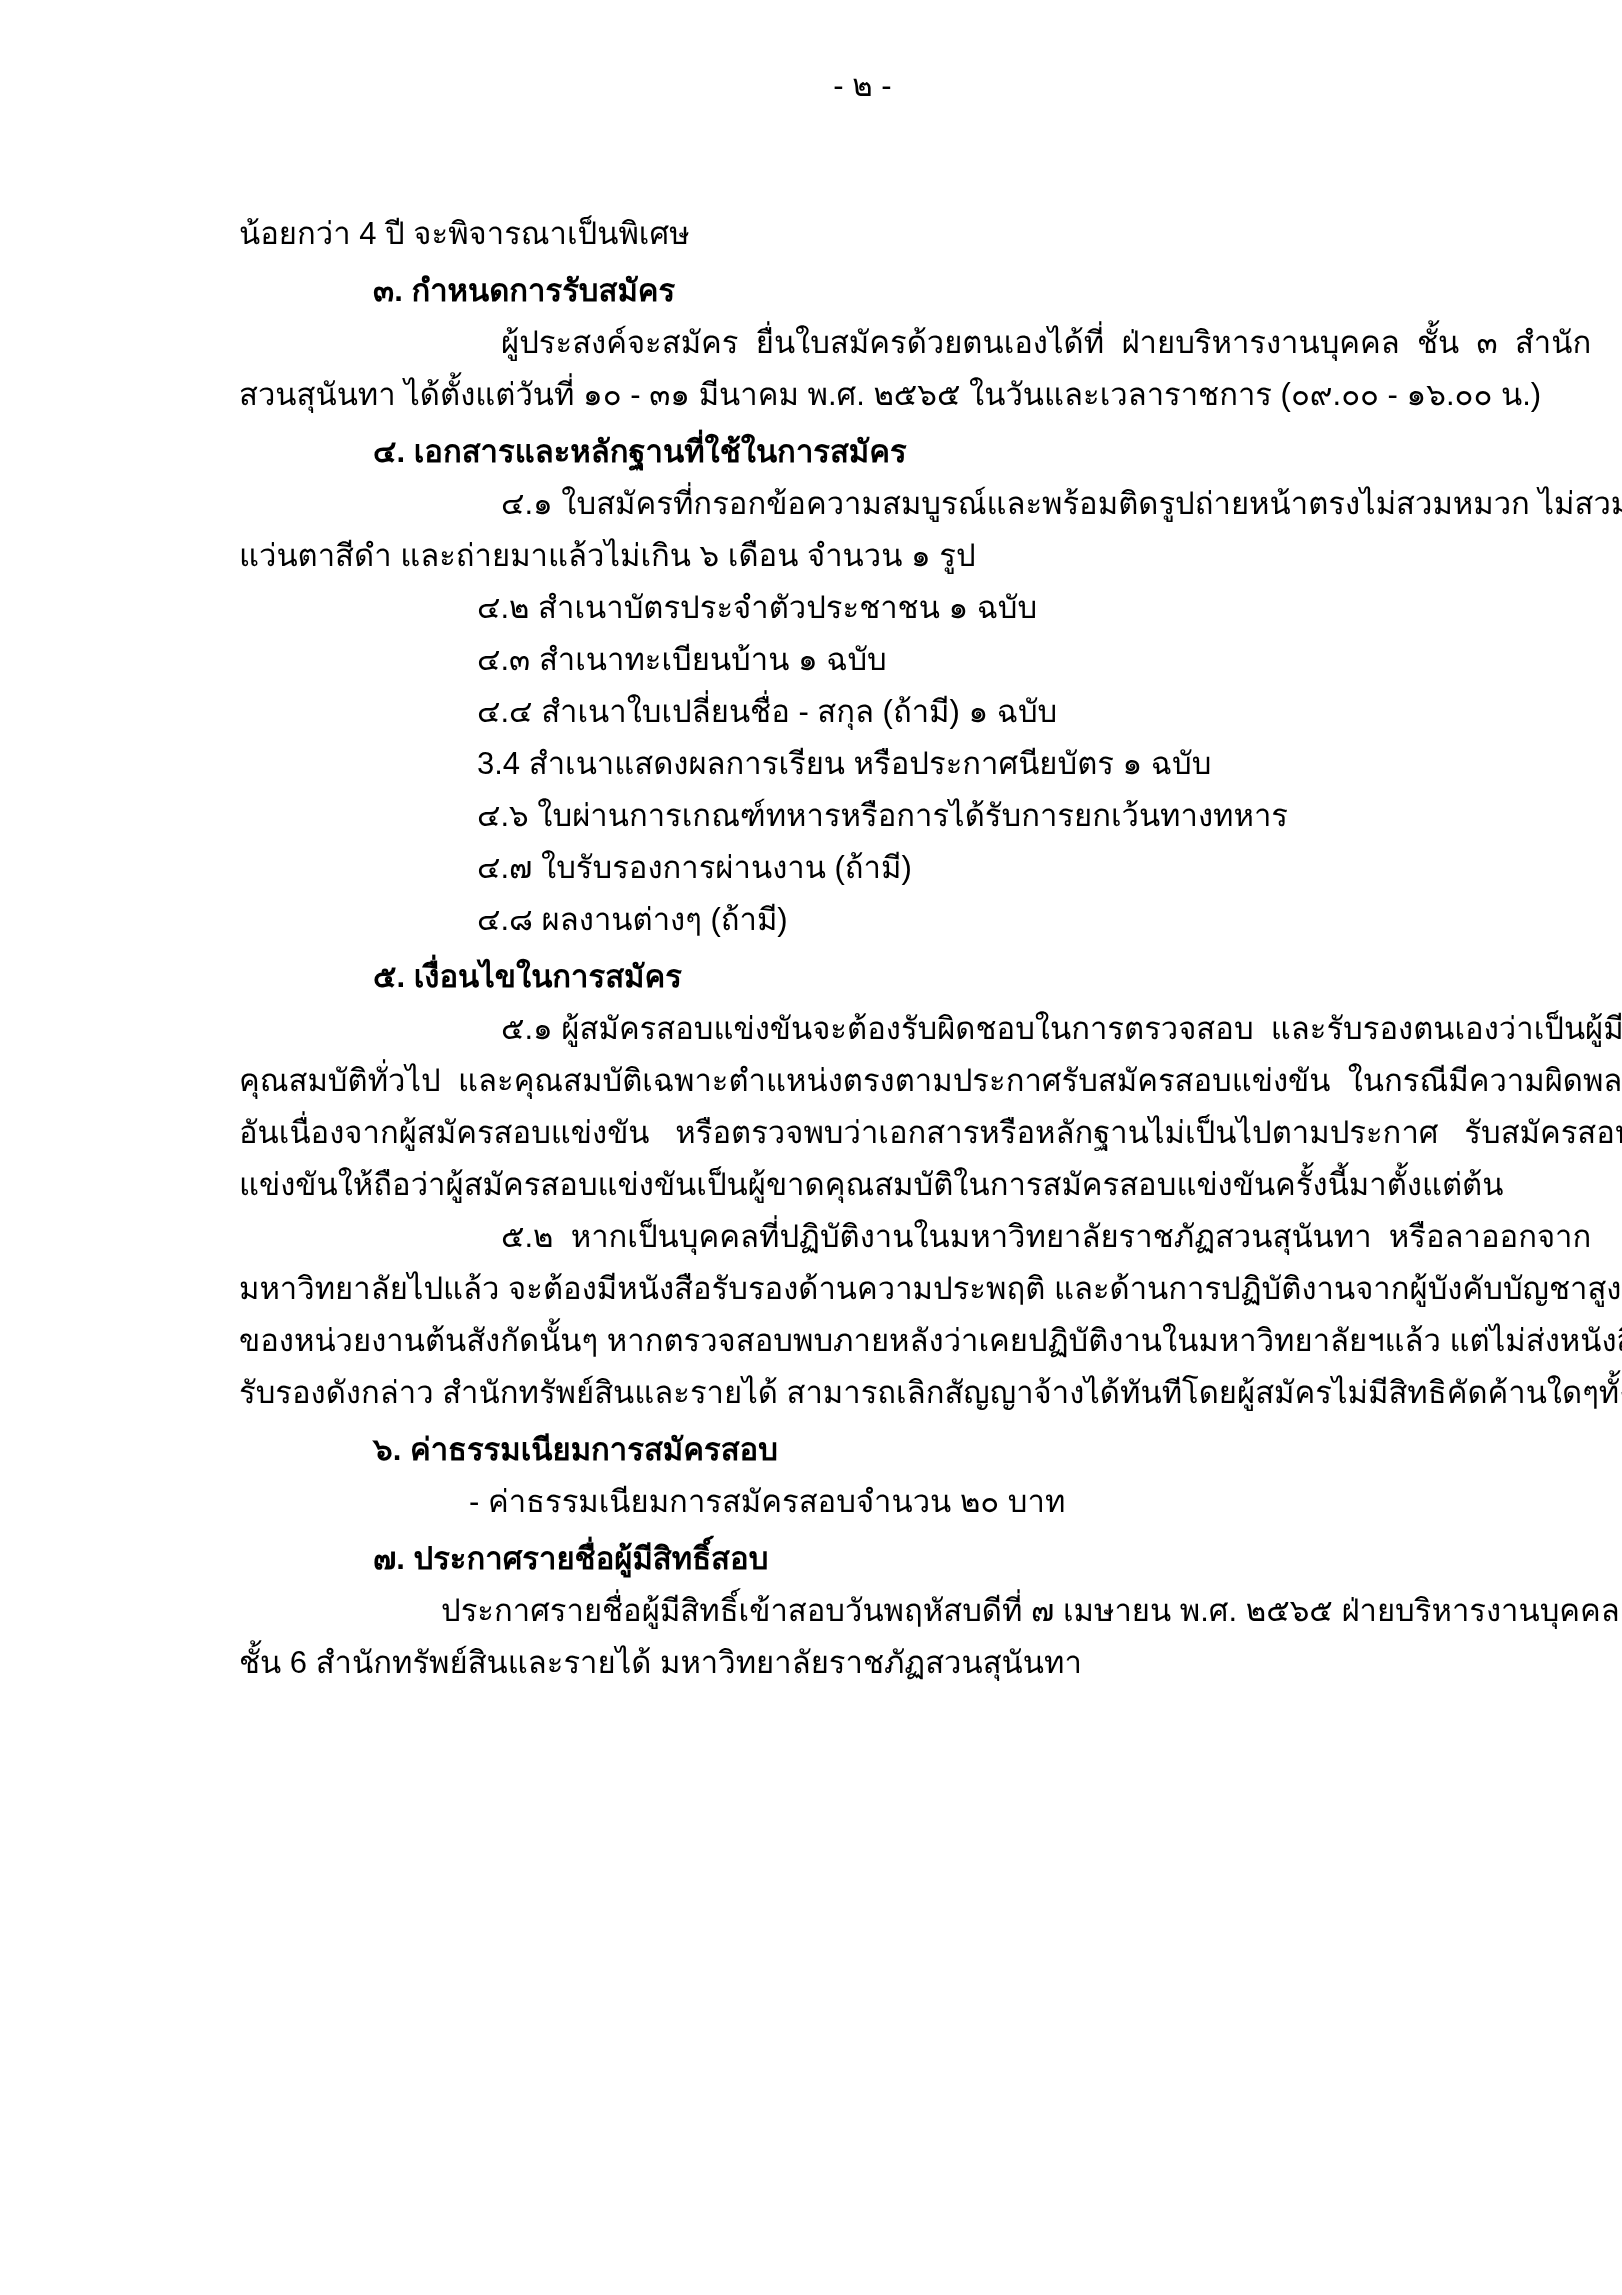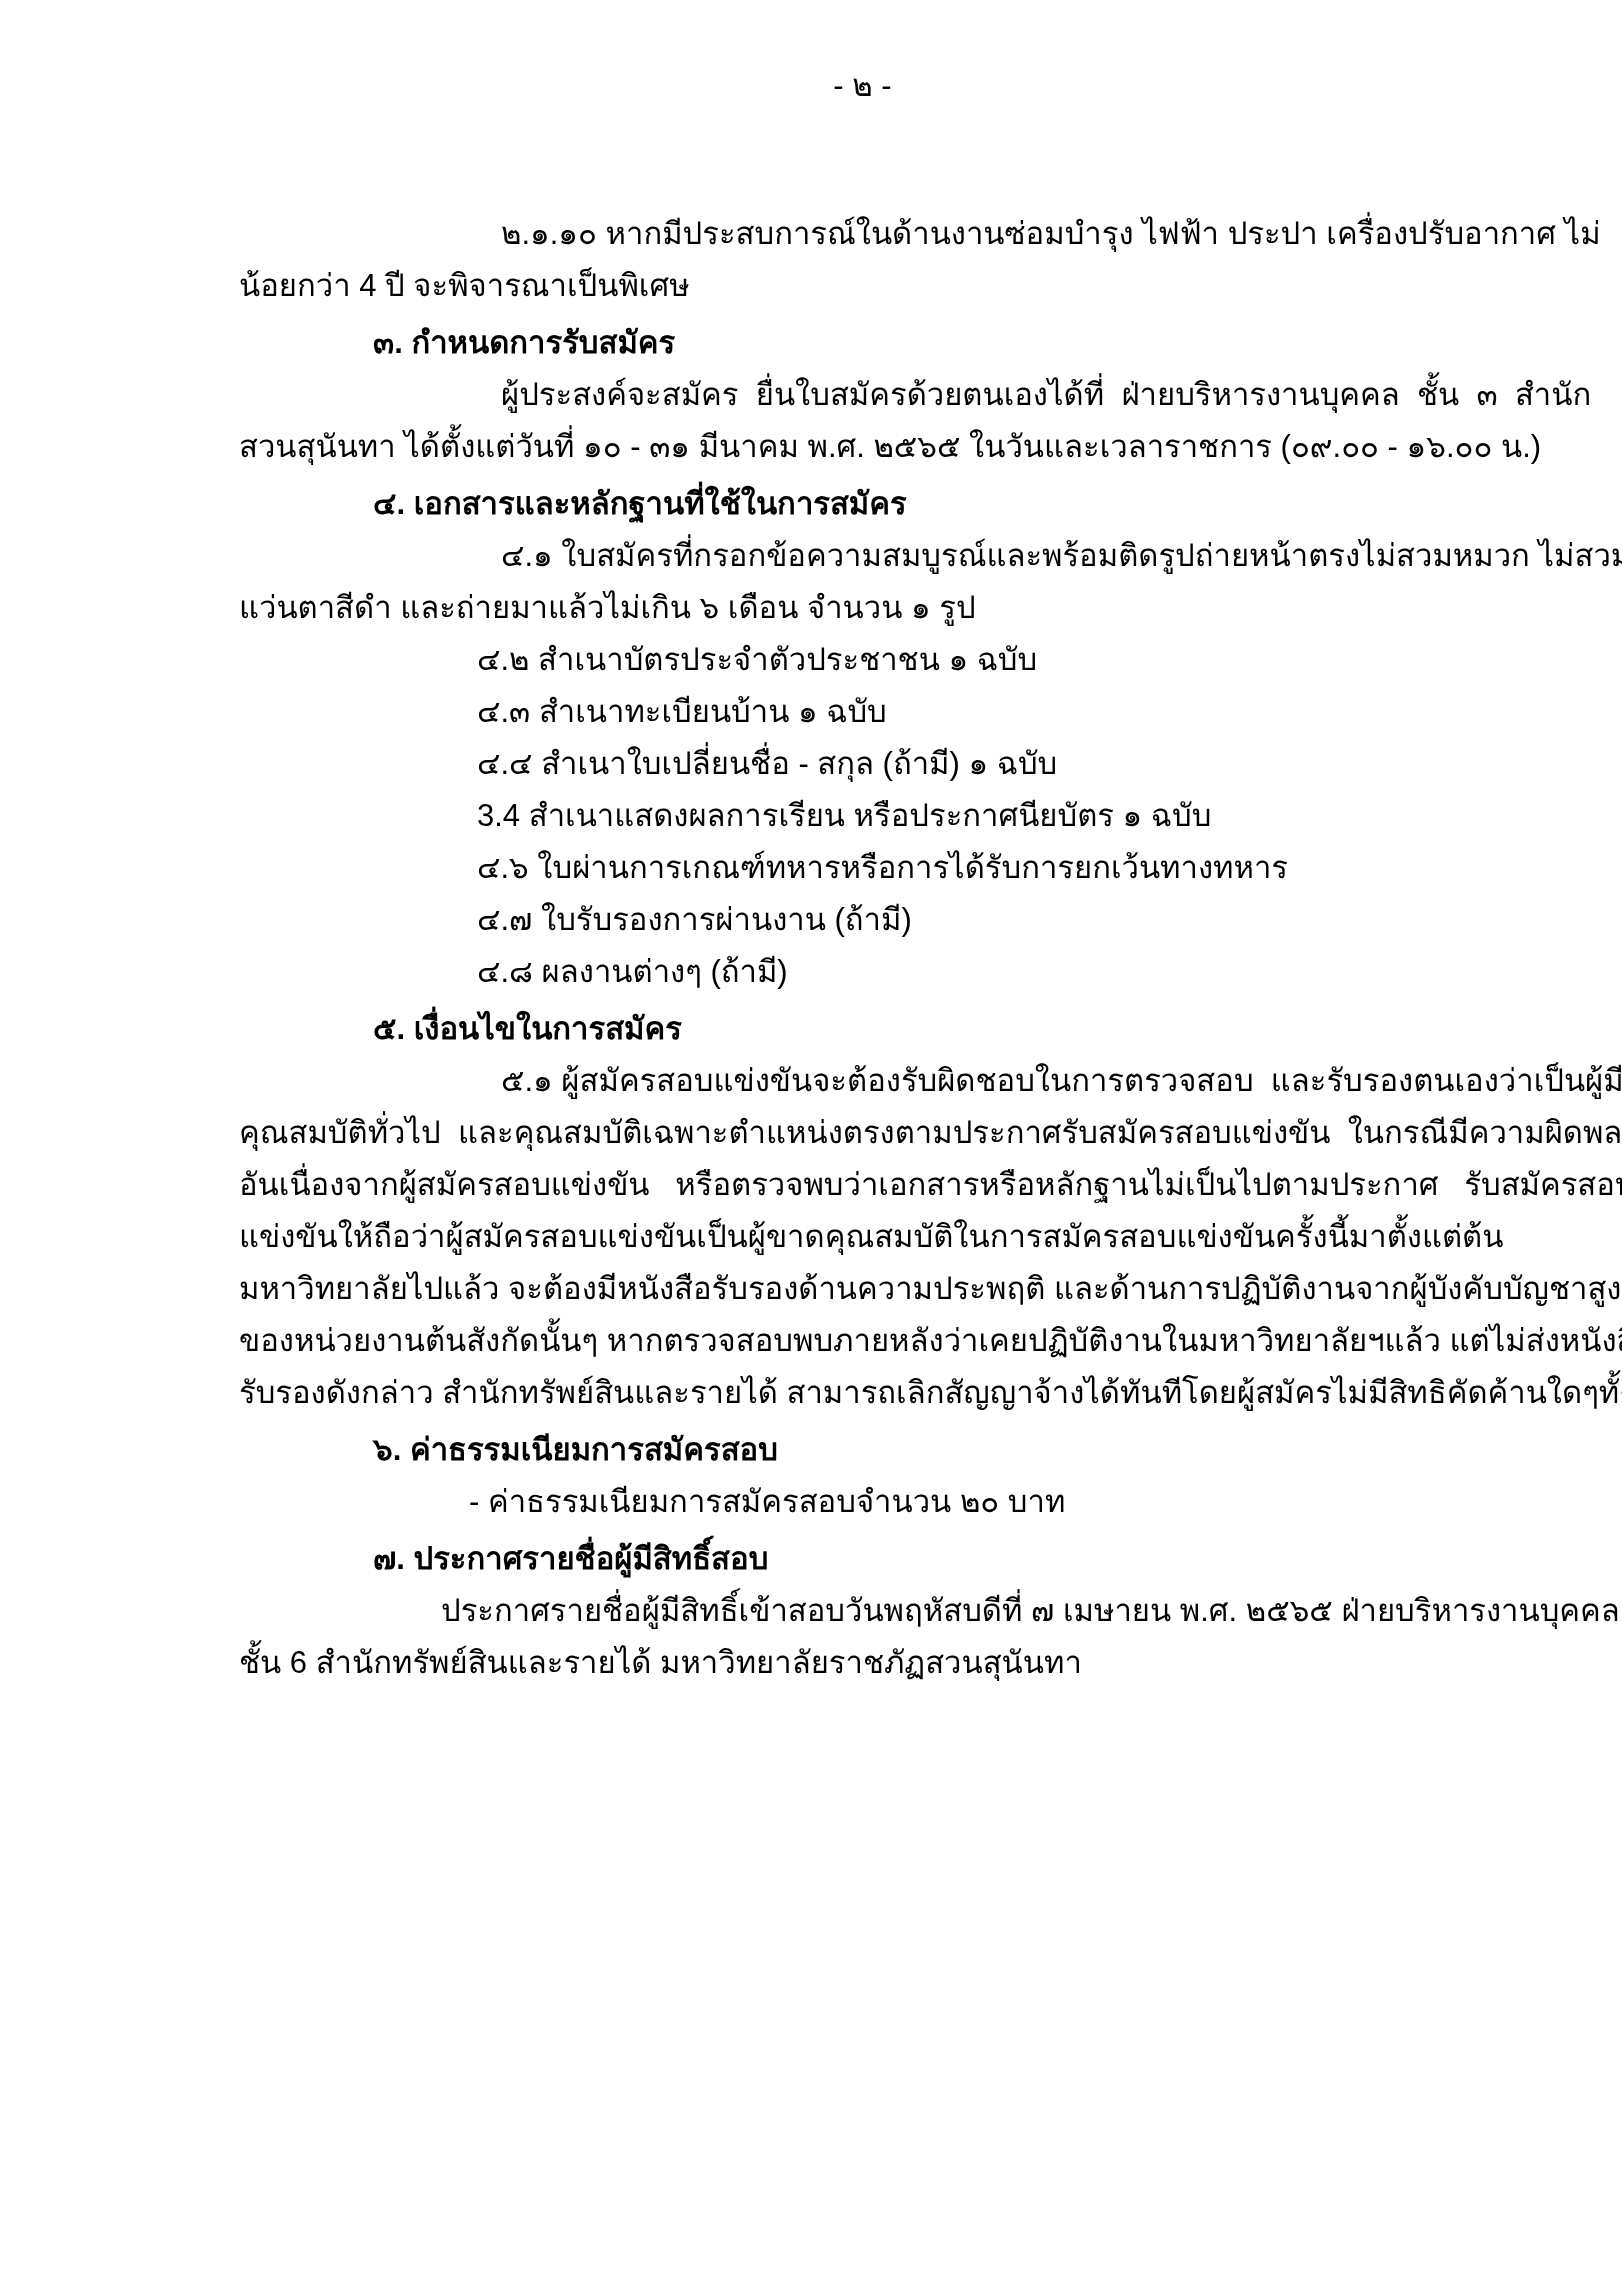--- a/index.html
+++ b/index.html
@@ -37,21 +37,20 @@
   .indent-fee  { padding-left: 230px; }
   .indent-last { padding-left: 202px; }
 </style>
 </head>
 <body>
 
 <div class="page">
 
   <div class="ln pagenum">- ๒ -</div>
 
-  <div class="ln indent-para">๒.๑.๑๐ หากมีประสบการณ์ในด้านงานซ่อมบำรุง ไฟฟ้า ประปา เครื่องปรับอากาศ ไม่</div>
   <div class="ln">น้อยกว่า 4 ปี จะพิจารณาเป็นพิเศษ</div>
 
   <div class="ln heading">๓. กำหนดการรับสมัคร</div>
   <div class="ln indent-para">ผู้ประสงค์จะสมัคร  ยื่นใบสมัครด้วยตนเองได้ที่  ฝ่ายบริหารงานบุคคล  ชั้น  ๓  สำนัก</div>
   <div class="ln">สวนสุนันทา ได้ตั้งแต่วันที่ ๑๐ - ๓๑ มีนาคม พ.ศ. ๒๕๖๕ ในวันและเวลาราชการ (๐๙.๐๐ - ๑๖.๐๐ น.)</div>
 
   <div class="ln heading">๔. เอกสารและหลักฐานที่ใช้ในการสมัคร</div>
   <div class="ln indent-para">๔.๑ ใบสมัครที่กรอกข้อความสมบูรณ์และพร้อมติดรูปถ่ายหน้าตรงไม่สวมหมวก ไม่สวม</div>
   <div class="ln">แว่นตาสีดำ และถ่ายมาแล้วไม่เกิน ๖ เดือน จำนวน ๑ รูป</div>
   <div class="ln indent-item">๔.๒ สำเนาบัตรประจำตัวประชาชน ๑ ฉบับ</div>
@@ -60,20 +59,21 @@
   <div class="ln indent-item">3.4 สำเนาแสดงผลการเรียน หรือประกาศนียบัตร ๑ ฉบับ</div>
   <div class="ln indent-item">๔.๖ ใบผ่านการเกณฑ์ทหารหรือการได้รับการยกเว้นทางทหาร</div>
   <div class="ln indent-item">๔.๗ ใบรับรองการผ่านงาน (ถ้ามี)</div>
   <div class="ln indent-item">๔.๘ ผลงานต่างๆ (ถ้ามี)</div>
 
   <div class="ln heading">๕. เงื่อนไขในการสมัคร</div>
   <div class="ln indent-para">๕.๑ ผู้สมัครสอบแข่งขันจะต้องรับผิดชอบในการตรวจสอบ  และรับรองตนเองว่าเป็นผู้มี</div>
   <div class="ln">คุณสมบัติทั่วไป  และคุณสมบัติเฉพาะตำแหน่งตรงตามประกาศรับสมัครสอบแข่งขัน  ในกรณีมีความผิดพลาด</div>
   <div class="ln">อันเนื่องจากผู้สมัครสอบแข่งขัน   หรือตรวจพบว่าเอกสารหรือหลักฐานไม่เป็นไปตามประกาศ   รับสมัครสอบ</div>
   <div class="ln">แข่งขันให้ถือว่าผู้สมัครสอบแข่งขันเป็นผู้ขาดคุณสมบัติในการสมัครสอบแข่งขันครั้งนี้มาตั้งแต่ต้น</div>
+  <div class="ln indent-para">๕.๒  หากเป็นบุคคลที่ปฏิบัติงานในมหาวิทยาลัยราชภัฏสวนสุนันทา  หรือลาออกจาก</div>
   <div class="ln">มหาวิทยาลัยไปแล้ว จะต้องมีหนังสือรับรองด้านความประพฤติ และด้านการปฏิบัติงานจากผู้บังคับบัญชาสูงสุด</div>
   <div class="ln">ของหน่วยงานต้นสังกัดนั้นๆ หากตรวจสอบพบภายหลังว่าเคยปฏิบัติงานในมหาวิทยาลัยฯแล้ว แต่ไม่ส่งหนังสือ</div>
   <div class="ln">รับรองดังกล่าว สำนักทรัพย์สินและรายได้ สามารถเลิกสัญญาจ้างได้ทันทีโดยผู้สมัครไม่มีสิทธิคัดค้านใดๆทั้งสิ้น</div>
 
   <div class="ln heading">๖. ค่าธรรมเนียมการสมัครสอบ</div>
   <div class="ln indent-fee">- ค่าธรรมเนียมการสมัครสอบจำนวน ๒๐ บาท</div>
 
   <div class="ln heading">๗. ประกาศรายชื่อผู้มีสิทธิ์สอบ</div>
   <div class="ln indent-last">ประกาศรายชื่อผู้มีสิทธิ์เข้าสอบวันพฤหัสบดีที่ ๗ เมษายน พ.ศ. ๒๕๖๕ ฝ่ายบริหารงานบุคคล</div>
   <div class="ln">ชั้น 6 สำนักทรัพย์สินและรายได้ มหาวิทยาลัยราชภัฏสวนสุนันทา</div>

